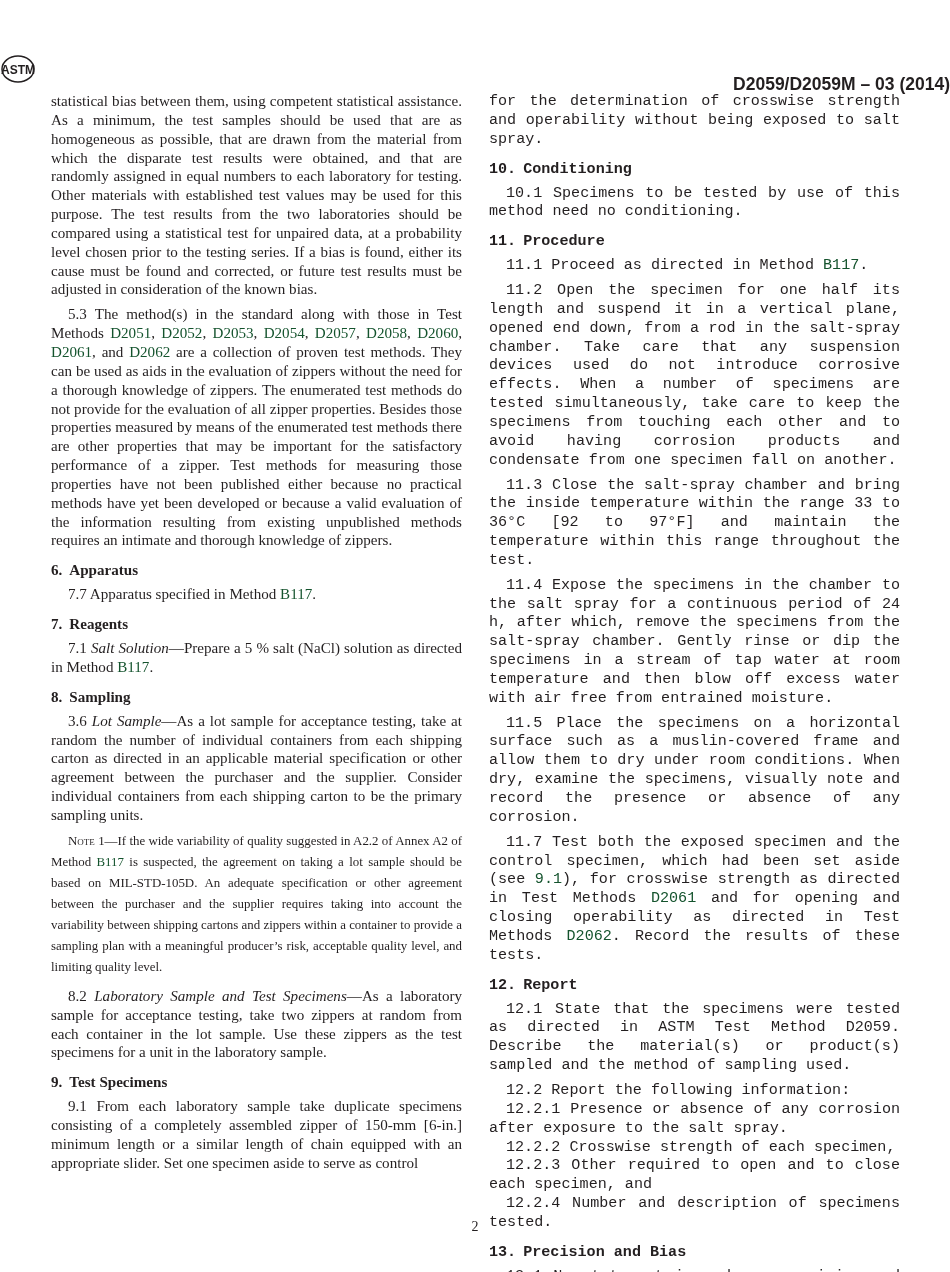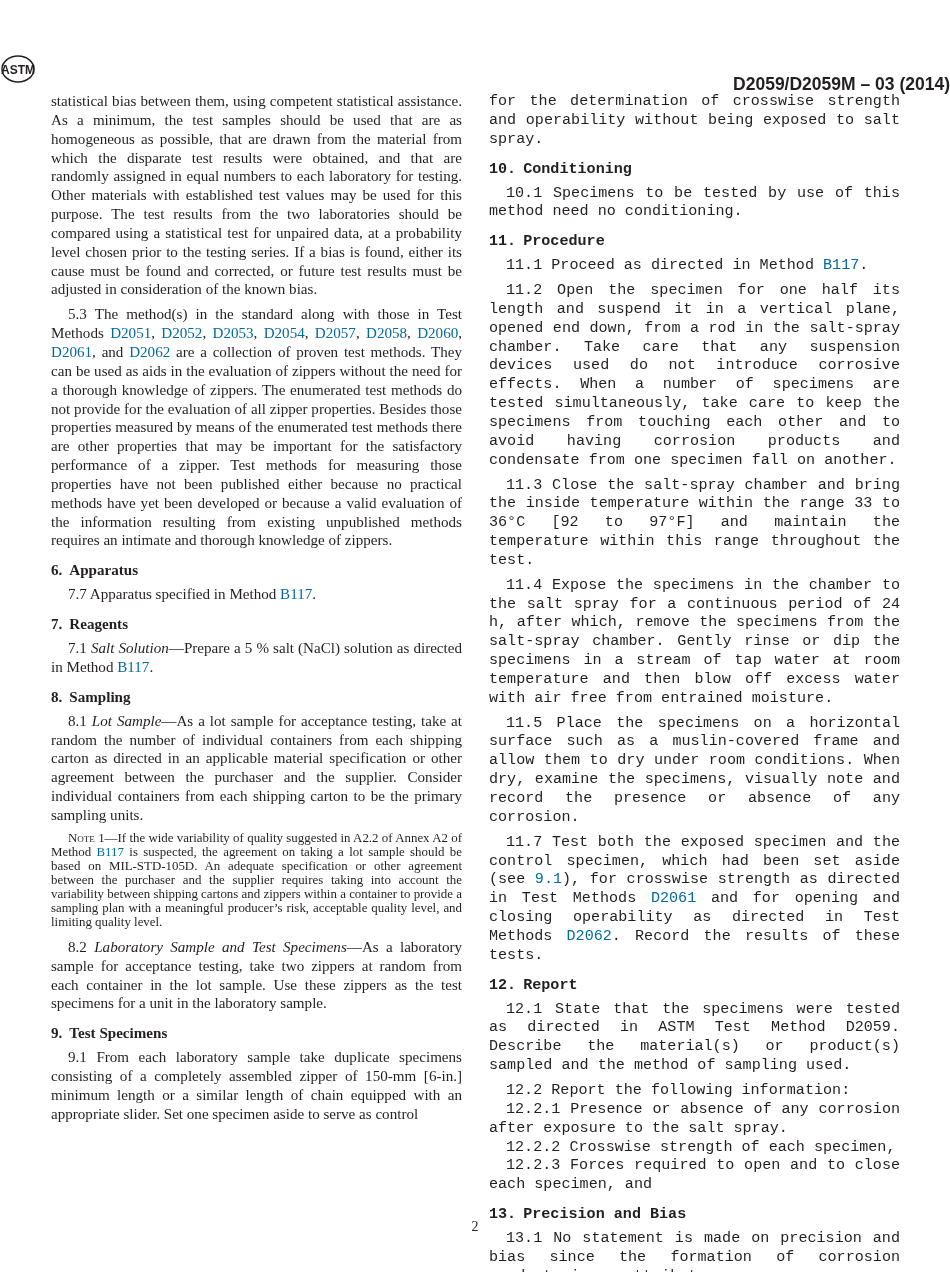--- a/index.html
+++ b/index.html
@@ -12,22 +12,22 @@
                font-size: 17.5px; letter-spacing: 0; margin-top: 31px; }
   .col { position: absolute; top: 92px; width: 411px; font-size: 15.1px; line-height: 18.85px;
          text-align: justify; hyphens: manual; }
   .col.left { left: 51px; }
   .col.right { left: 489px; font-family: Liberation Mono, monospace; }
   p { margin: 0 0 6px 0; text-indent: 0; }
   p.ind { text-indent: 17px; }
   p.tight { margin-bottom: 0; }
   h2 { font-size: 15.1px; font-weight: bold; margin: 11px 0 5px 0; line-height: 19px; }
   h2 .num { margin-right: 7px; }
-  .link { color: #0369a1; }
-  .note { font-size: 12.9px; line-height: 14px; margin: 6px 0 9px 0; text-indent: 17px; text-align: justify; }
+  .link { color: #14532d; }
+  .note { font-size: 12.9px; line-height: 21px; margin: 6px 0 9px 0; text-indent: 17px; text-align: justify; }
   .note .sc { font-variant: small-caps; }
   em { font-style: italic; }
   .pagenum { position: absolute; top: 1219px; left: 0; width: 950px; text-align: center; font-size: 14px; }
 </style>
 </head>
 <body>
 
 <div class="header">
   <svg class="logo" viewBox="0 0 36 30">
     <ellipse cx="18" cy="15" rx="16" ry="13" fill="none" stroke="#231f20" stroke-width="1.5"></ellipse>
@@ -43,21 +43,21 @@
     <span>5.3 The method(s) in the standard along with those in Test Methods </span><span class="link">D2051</span>, <span class="link">D2052</span>, <span class="link">D2053</span>, <span class="link">D2054</span>, <span class="link">D2057</span>, <span class="link">D2058</span>, <span class="link">D2060</span>, <span class="link">D2061</span>, <span>and</span> <span class="link">D2062</span><span> are a collection of proven test methods. They can be used as aids in the evaluation of zippers without the need for a thorough knowledge of zippers. The enumerated test methods do not provide for the evaluation of all zipper properties. Besides those properties measured by means of the enumerated test methods there are other proper­ties that may be important for the satisfactory performance of a zipper. Test methods for measuring those properties have not been published either because no practical methods have yet been developed or because a valid evaluation of the informa­tion resulting from existing unpublished methods requires an intimate and thorough knowledge of zippers.</span>
   </p>
 
   <h2><span class="num">6.</span><span>Apparatus</span></h2>
   <p class="ind"><span>7.7 Apparatus specified in Method </span><span class="link">B117</span><span>.</span></p>
 
   <h2><span class="num">7.</span><span>Reagents</span></h2>
   <p class="ind"><span>7.1 </span><em>Salt Solution</em><span>—Prepare a 5 % salt (NaCl) solution as directed in Method </span><span class="link">B117</span><span>.</span></p>
 
   <h2><span class="num">8.</span><span>Sampling</span></h2>
-  <p class="ind"><span>8.1 </span><em>Lot Sample</em><span>—As a lot sample for acceptance testing, take at random the number of individual containers from each shipping carton as directed in an applicable material specifi­cation or other agreement between the purchaser and the supplier. Consider individual containers from each shipping carton to be the primary sampling units.</span></p>
+  <p class="ind"><span>3.6 </span><em>Lot Sample</em><span>—As a lot sample for acceptance testing, take at random the number of individual containers from each shipping carton as directed in an applicable material specifi­cation or other agreement between the purchaser and the supplier. Consider individual containers from each shipping carton to be the primary sampling units.</span></p>
 
   <div class="note"><span class="sc">Note 1</span><span>—If the wide variability of quality suggested in A2.2 of Annex A2 of Method </span><span class="link">B117</span><span> is suspected, the agreement on taking a lot sample should be based on MIL-STD-105D. An adequate specification or other agreement between the purchaser and the supplier requires taking into account the variability between shipping cartons and zippers within a container to provide a sampling plan with a meaningful producer’s risk, acceptable quality level, and limiting quality level.</span></div>
 
   <p class="ind"><span>8.2 </span><em>Laboratory Sample and Test Specimens</em><span>—As a labora­tory sample for acceptance testing, take two zippers at random from each container in the lot sample. Use these zippers as the test specimens for a unit in the laboratory sample.</span></p>
 
   <h2><span class="num">9.</span><span>Test Specimens</span></h2>
   <p class="ind">9.1 From each laboratory sample take duplicate specimens consisting of a completely assembled zipper of 150-mm [6-in.] minimum length or a similar length of chain equipped with an appropriate slider. Set one specimen aside to serve as control</p>
 </div>
 
 <div class="col right">
@@ -72,19 +72,20 @@
   <p class="ind">11.3 Close the salt-spray chamber and bring the inside temperature within the range 33 to 36°C [92 to 97°F] and maintain the temperature within this range throughout the test.</p>
   <p class="ind">11.4 Expose the specimens in the chamber to the salt spray for a continuous period of 24 h, after which, remove the specimens from the salt-spray chamber. Gently rinse or dip the specimens in a stream of tap water at room temperature and then blow off excess water with air free from entrained moisture.</p>
   <p class="ind">11.5 Place the specimens on a horizontal surface such as a muslin-covered frame and allow them to dry under room conditions. When dry, examine the specimens, visually note and record the presence or absence of any corrosion.</p>
   <p class="ind"><span>11.7 Test both the exposed specimen and the control specimen, which had been set aside (see </span><span class="link">9.1</span><span>), for crosswise strength as directed in Test Methods </span><span class="link">D2061</span><span> and for opening and closing operability as directed in Test Methods </span><span class="link">D2062</span><span>. Record the results of these tests.</span></p>
 
   <h2><span class="num">12.</span><span>Report</span></h2>
   <p class="ind">12.1 State that the specimens were tested as directed in ASTM Test Method D2059. Describe the material(s) or prod­uct(s) sampled and the method of sampling used.</p>
   <p class="ind tight">12.2 Report the following information:</p>
   <p class="ind tight">12.2.1 Presence or absence of any corrosion after exposure to the salt spray.</p>
   <p class="ind tight">12.2.2 Crosswise strength of each specimen,</p>
-  <p class="ind tight">12.2.3 Forces required to open and to close each specimen, and</p>
+  <p class="ind tight">12.2.3 Other required to open and to close each specimen, and</p>
+  <p class="ind">12.2.4 Number and description of specimens tested.</p>
 
   <h2><span class="num">13.</span><span>Precision and Bias</span></h2>
   <p class="ind">13.1 No statement is made on precision and bias since the formation of corrosion products is an attribute.</p>
 </div>
 
 <div class="pagenum">2</div>
 
 </body></html>

